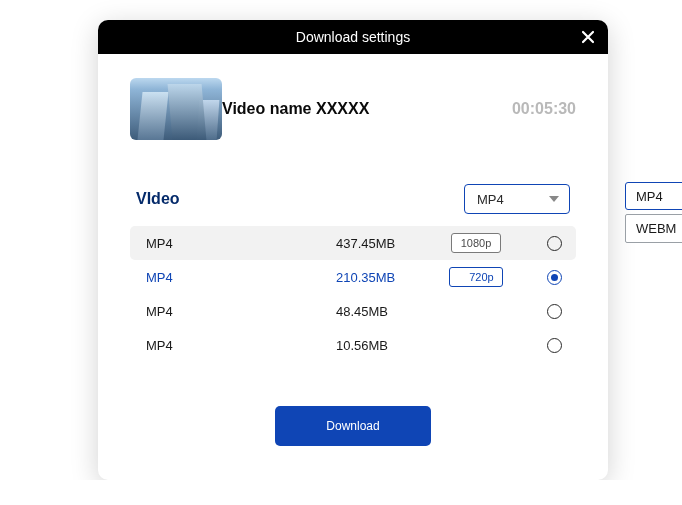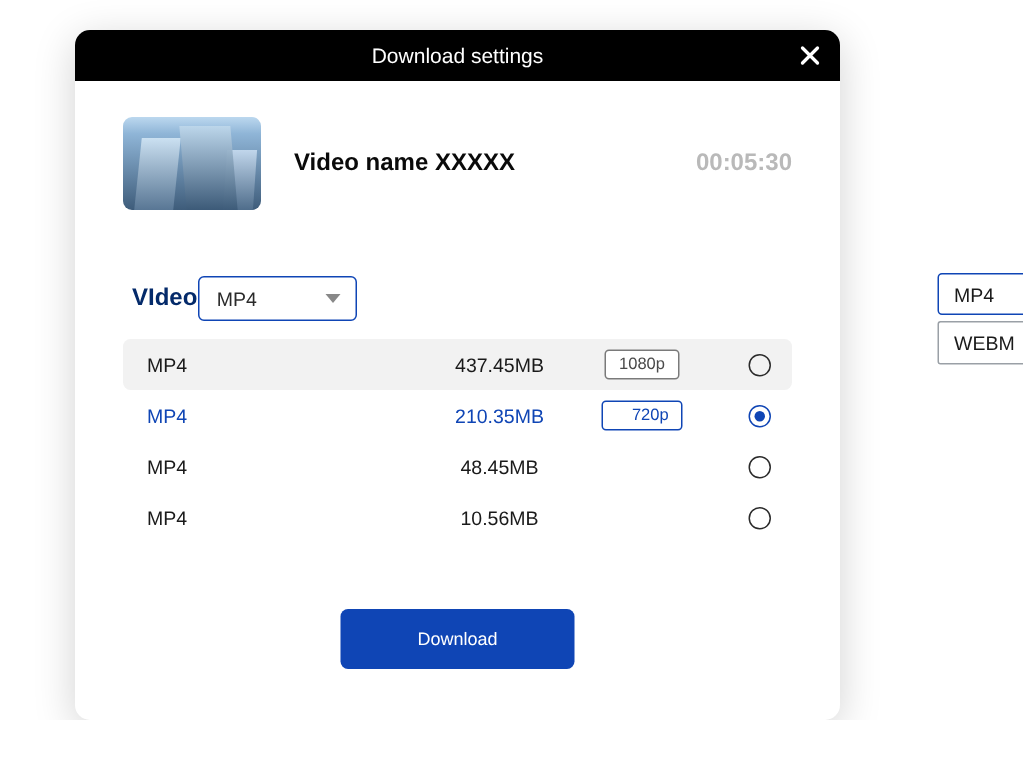--- a/index.html
+++ b/index.html
@@ -11,20 +11,21 @@
     color: #1a1a1a;
     width: 682px;
   }
   .modal {
     width: 510px;
     background: #fff;
     border-radius: 10px;
     box-shadow: 0 6px 28px rgba(0,0,0,0.18);
     overflow: hidden;
     position: relative;
+    margin-left: 48px;
   }
   .titlebar {
     background: #000000;
     color: #fff;
     height: 34px;
     display: flex;
     align-items: center;
     justify-content: center;
     position: relative;
     font-size: 14px;
@@ -39,21 +40,20 @@
     display: flex; align-items: center; justify-content: center;
     cursor: pointer;
     color: #fff;
   }
   .content {
     padding: 24px 32px 34px;
   }
   .video-header {
     display: flex;
     align-items: center;
-    gap: 22px;
   }
   .thumb {
     width: 92px;
     height: 62px;
     border-radius: 6px;
     background: linear-gradient(180deg,#bcd8ef 0%,#8fb5d7 18%,#3e5c7a 100%);
     position: relative;
     overflow: hidden;
   }
   .thumb::before,
@@ -87,20 +87,21 @@
   .duration {
     font-size: 16px;
     font-weight: 600;
     color: #b9b9b9;
     text-align: center;
   }
 
   .section-head {
     display: flex;
     align-items: center;
+    justify-content: space-between;
     margin-top: 44px;
     margin-bottom: 12px;
     padding: 0 6px;
   }
   .section-title {
     font-size: 16px;
     font-weight: 700;
     color: #042a6a;
   }
   .format-select {
@@ -132,21 +133,21 @@
     font-size: 13px;
   }
   .option-row.hover {
     background: #f2f2f2;
     border-radius: 5px;
   }
   .option-row.selected {
     color: #0f45b5;
   }
   .cell-format { width: 190px; }
-  .cell-size   { width: 90px; text-align: center; }
+  .cell-size   { width: 90px; text-align: left; }
   .cell-res    { width: 100px; text-align: center; }
   .res-badge {
     display: inline-flex;
     align-items: center;
     justify-content: center;
     min-width: 50px;
     height: 20px;
     border: 1px solid #7a7a7a;
     border-radius: 3px;
     font-size: 11px;

